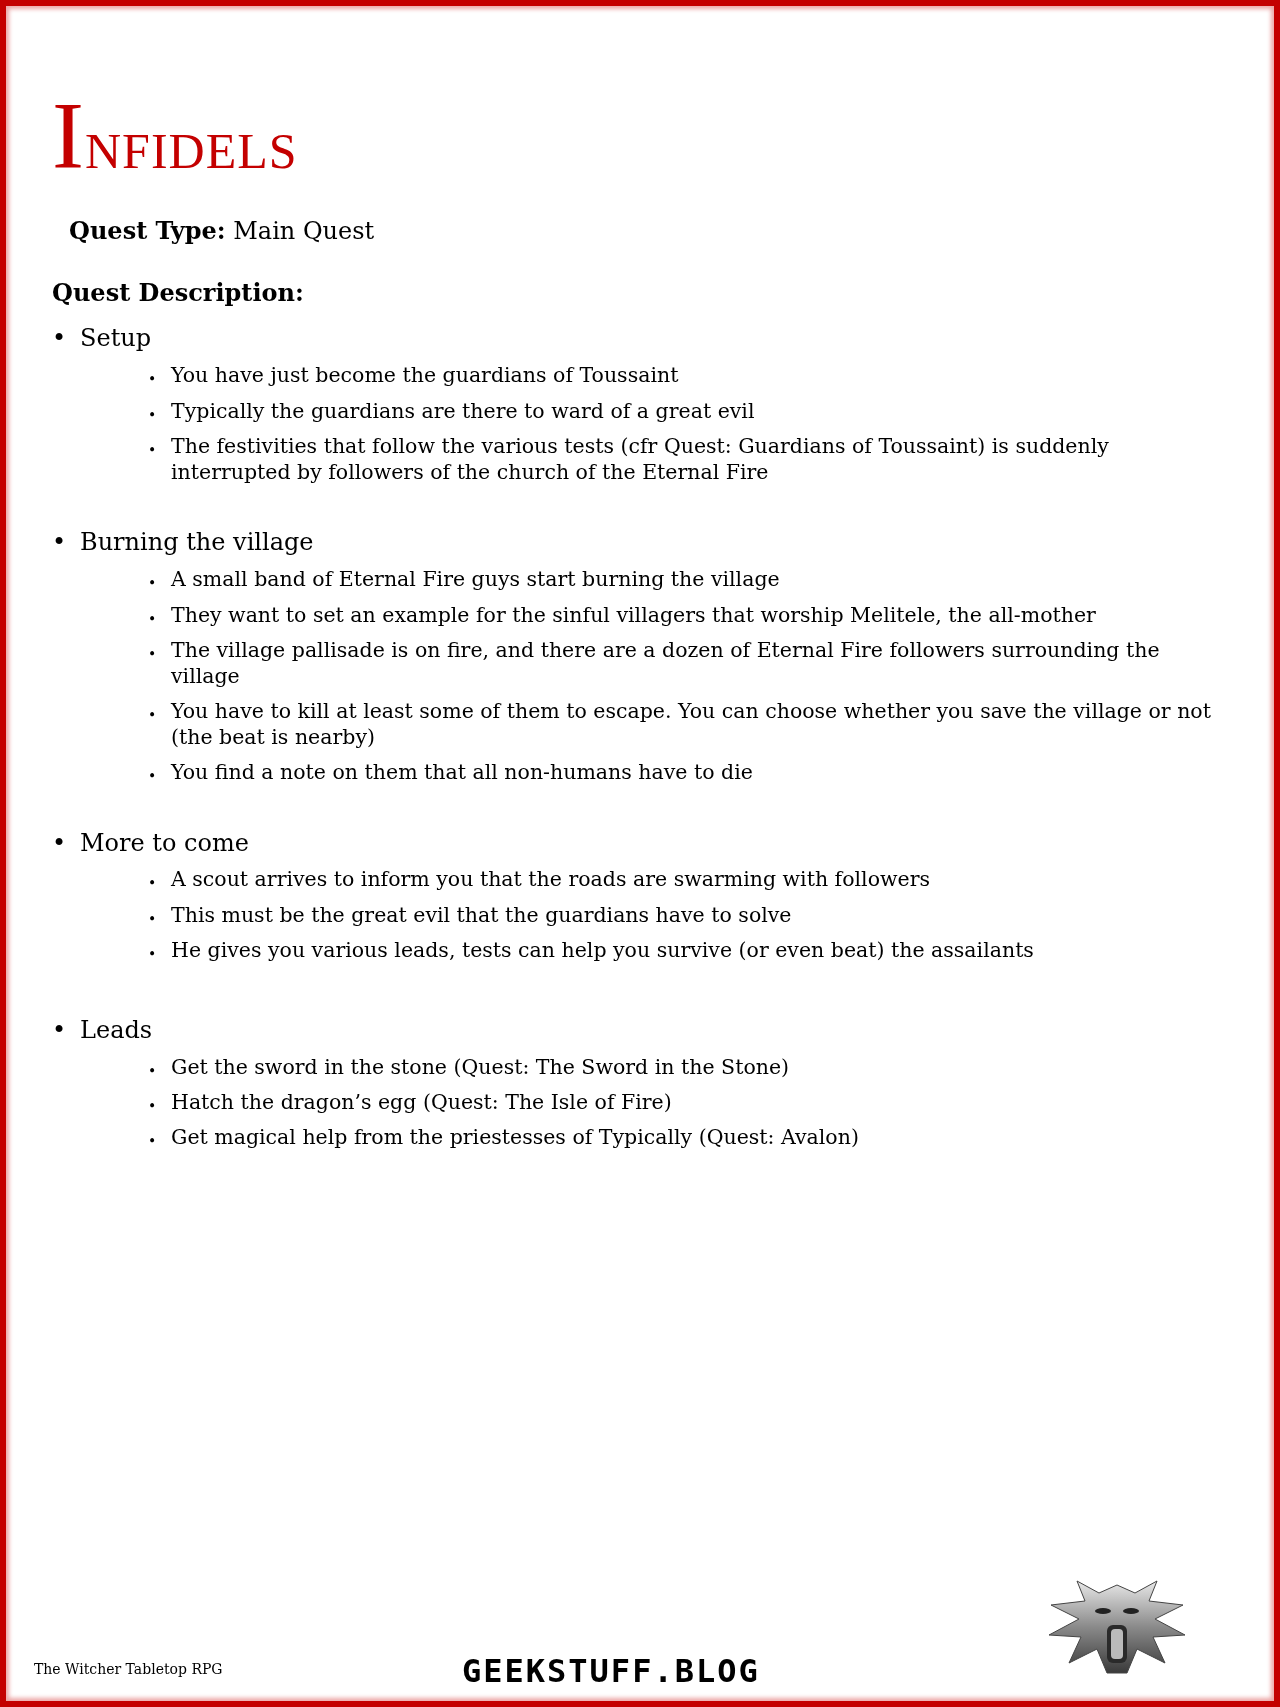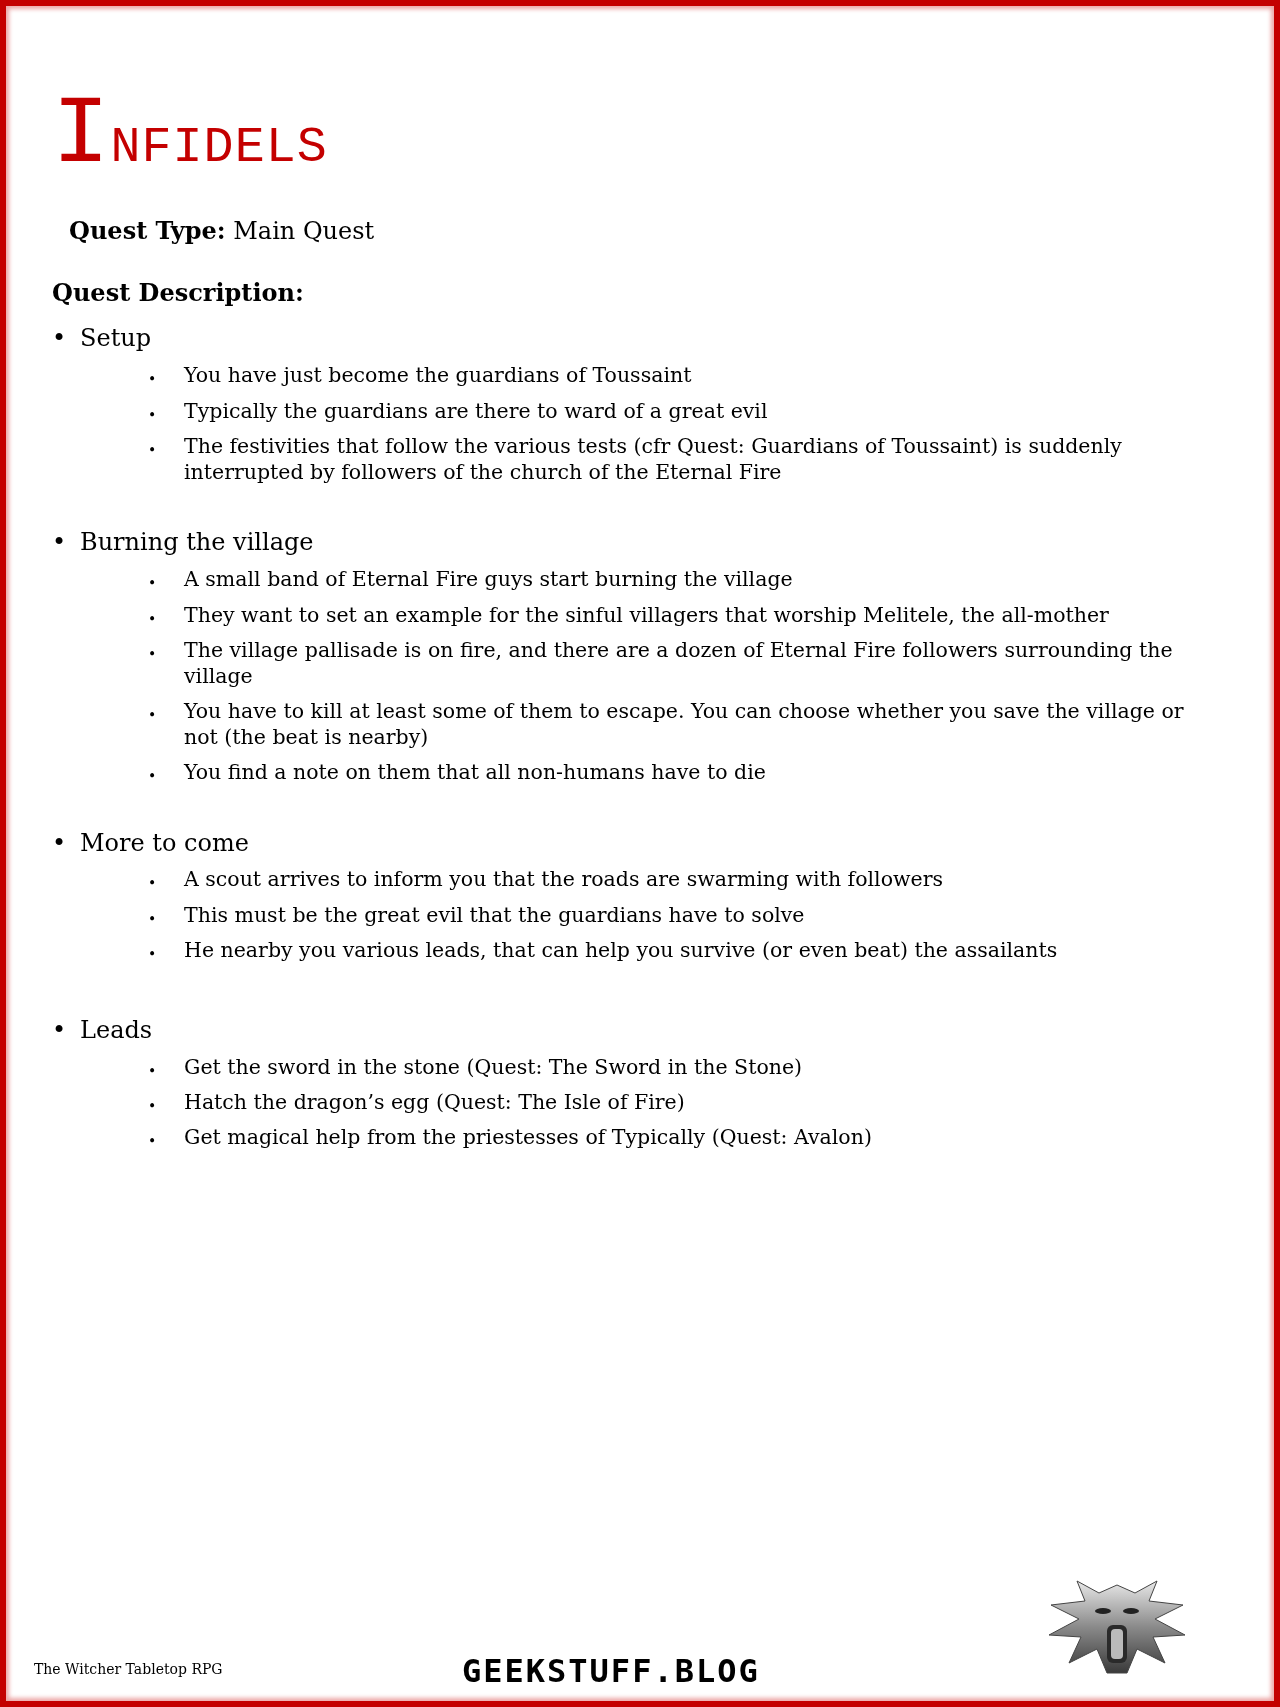--- a/index.html
+++ b/index.html
@@ -11,37 +11,37 @@
   }
   .frame {
     position: absolute; left: 0; top: 0; width: 1280px; height: 1707px;
     box-sizing: border-box;
     border: 6px solid #c40000;
     box-shadow: inset 0 0 4px 3px rgba(200,0,0,0.35);
     pointer-events: none;
   }
   .title {
     position: absolute; left: 52px; top: 88px;
-    font-family: Liberation Mono, monospace;
+    font-family: Liberation Serif, serif;
     font-size: 72px; color: #c40000; letter-spacing: 1px;
     font-variant: small-caps; line-height: 1;
   }
   .title .cap { font-size: 96px; }
   .meta { position: absolute; left: 52px; font-size: 24px; }
   .meta b { font-weight: bold; }
   .lvl1 {
     position: absolute; left: 52px; font-size: 24px;
   }
   .lvl1 .dot, .lvl2 .dot { position: absolute; left: 0; }
   .lvl1 .txt { position: absolute; left: 28px; white-space: nowrap; }
   .lvl2 {
     position: absolute; left: 148px; width: 1070px; font-size: 20.5px; line-height: 26px;
   }
   .lvl2 .dot { font-size: 14px; top: 4px; }
-  .lvl2 .txt { display: block; margin-left: 36px; }
+  .lvl2 .txt { display: block; margin-left: 23px; }
   .footer-left {
     position: absolute; left: 34px; top: 1661px; font-size: 14px;
   }
   .footer-center {
     position: absolute; left: 462px; top: 1652px;
     font-family: "DejaVu Sans Mono", "Liberation Mono", monospace;
     font-weight: bold; font-size: 32px; letter-spacing: 2px;
   }
   .logo { position: absolute; left: 1045px; top: 1575px; width: 145px; height: 100px; }
 </style>
@@ -110,21 +110,21 @@
 <div class="lvl2" style="top:866px;">
     <span class="dot">•</span>
     <span class="txt">A scout arrives to inform you that the roads are swarming with followers</span>
   </div>
 <div class="lvl2" style="top:902px;">
     <span class="dot">•</span>
     <span class="txt">This must be the great evil that the guardians have to solve</span>
   </div>
 <div class="lvl2" style="top:937px;">
     <span class="dot">•</span>
-    <span class="txt">He nearby you various leads, that can help you survive (or even beat) the assailants</span>
+    <span class="txt">He gives you various leads, tests can help you survive (or even beat) the assailants</span>
   </div>
 
 <div class="lvl1" style="top:1016px;">
   <span class="dot">•</span>
   <span class="txt">Leads</span>
 </div>
 <div class="lvl2" style="top:1054px;">
     <span class="dot">•</span>
     <span class="txt">Get the sword in the stone (Quest: The Sword in the Stone)</span>
   </div>

